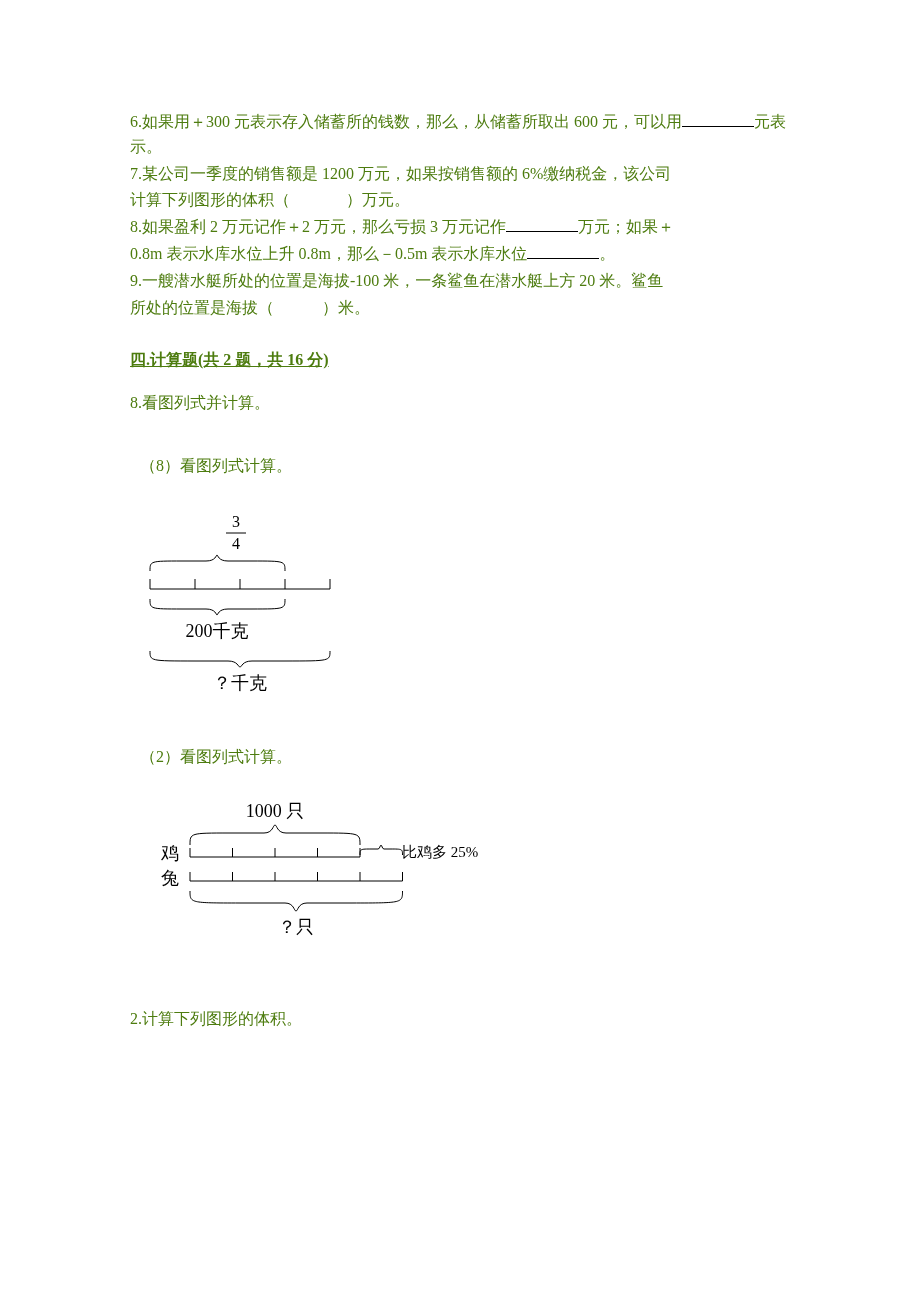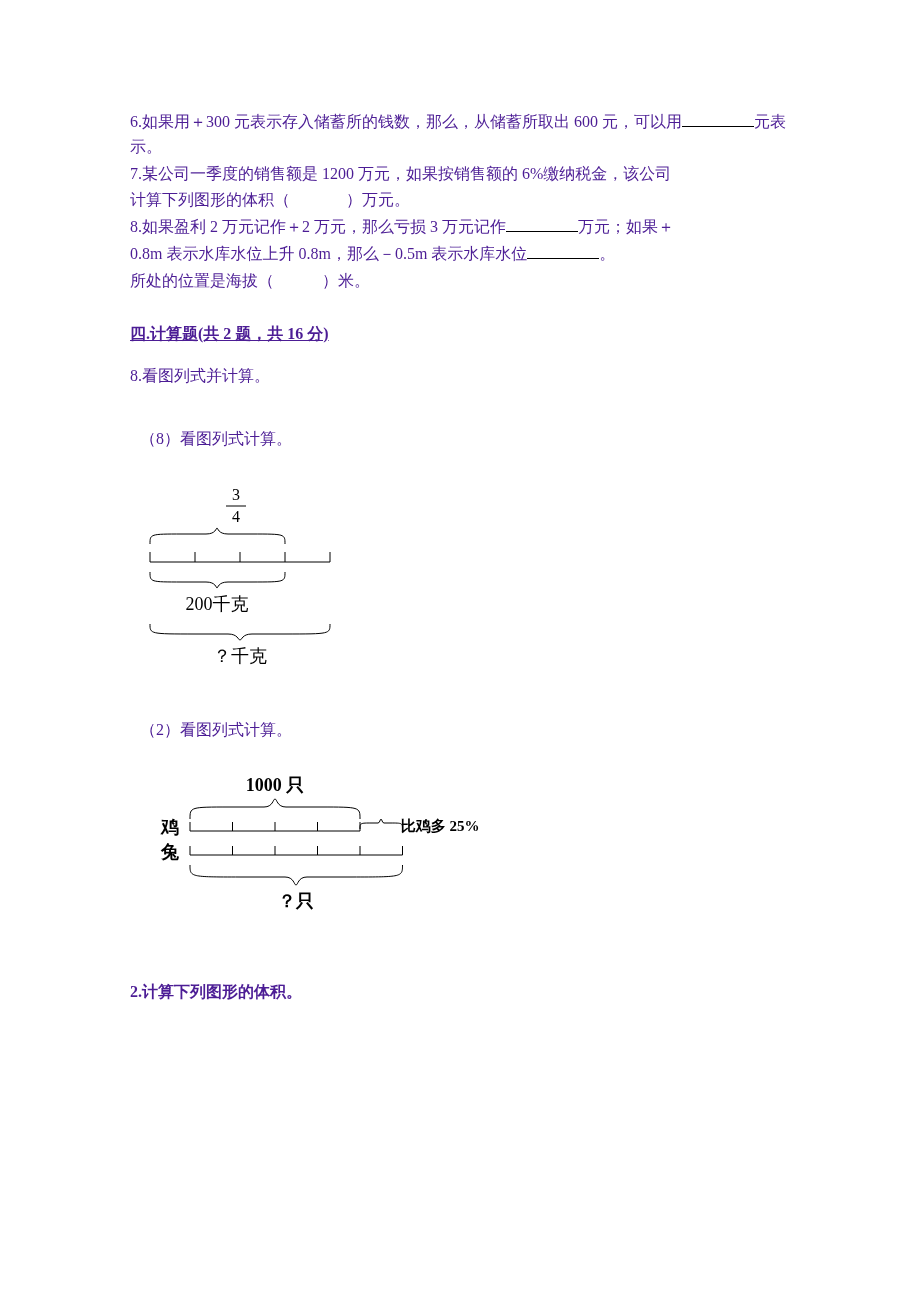--- a/index.html
+++ b/index.html
@@ -7,21 +7,21 @@
     padding: 0;
     background: #ffffff;
     font-family: "SimSun", "宋体", serif;
     width: 920px;
     min-height: 1302px;
   }
   .page {
     padding: 110px 130px 60px 130px;
     font-size: 16px;
     line-height: 1.55;
-    color: #4c1d95;
+    color: #4d7c0f;
   }
   .para {
     margin: 0 0 2px 0;
   }
   .blank {
     display: inline-block;
     border-bottom: 1px solid #000;
     width: 72px;
     vertical-align: baseline;
   }
@@ -38,21 +38,20 @@
   .sub {
     margin: 38px 0 18px 10px;
   }
   .diagram1 {
     margin: 30px 0 10px 10px;
     width: 240px;
   }
   .diagram2 {
     margin: 30px 0 10px 10px;
     width: 340px;
-    font-weight: bold;
   }
   svg text {
     font-family: "SimSun", "宋体", serif;
     fill: #000;
   }
 </style>
 </head>
 <body>
 
 <div class="page">
@@ -66,20 +65,21 @@
     <span>计算下列图形的体积（</span><span class="blank blank-short" style="border-bottom:none;">&nbsp;&nbsp;&nbsp;&nbsp;&nbsp;&nbsp;</span><span>）万元。</span>
   </p>
 
   <p class="para">
     <span>8.如果盈利 2 万元记作＋2 万元，那么亏损 3 万元记作</span><span class="blank"></span><span>万元；如果＋</span>
   </p>
   <p class="para">
     <span>0.8m 表示水库水位上升 0.8m，那么－0.5m 表示水库水位</span><span class="blank"></span><span>。</span>
   </p>
 
+  <p class="para">9.一艘潜水艇所处的位置是海拔-100 米，一条鲨鱼在潜水艇上方 20 米。鲨鱼</p>
   <p class="para">
     <span>所处的位置是海拔（</span><span style="display:inline-block;width:48px;"></span><span>）米。</span>
   </p>
 
   <div class="section-title">四.计算题(共 2 题，共 16 分)</div>
 
   <div class="q">8.看图列式并计算。</div>
 
   <div class="sub">（8）看图列式计算。</div>
 
@@ -135,15 +135,15 @@
       <line x1="135" y1="73" x2="135" y2="82" stroke="#000" stroke-width="1"></line>
       <line x1="177.5" y1="73" x2="177.5" y2="82" stroke="#000" stroke-width="1"></line>
       <line x1="220" y1="73" x2="220" y2="82" stroke="#000" stroke-width="1"></line>
       <line x1="262.5" y1="73" x2="262.5" y2="82" stroke="#000" stroke-width="1"></line>
 
       <path d="M50,92 C50,104 50,104 100,104 L145,104 C154,104 154,112 156,112 C158,112 158,104 167,104 L212,104 C262.5,104 262.5,104 262.5,92" fill="none" stroke="#000" stroke-width="1"></path>
       <text x="156" y="134" font-size="18" text-anchor="middle">？只</text>
     </svg>
   </div>
 
-  <div class="q" style="margin-top:40px;font-weight:bold;">2.计算下列图形的体积。</div>
+  <div class="q" style="margin-top:40px;">2.计算下列图形的体积。</div>
 
 </div>
 
 </body></html>

